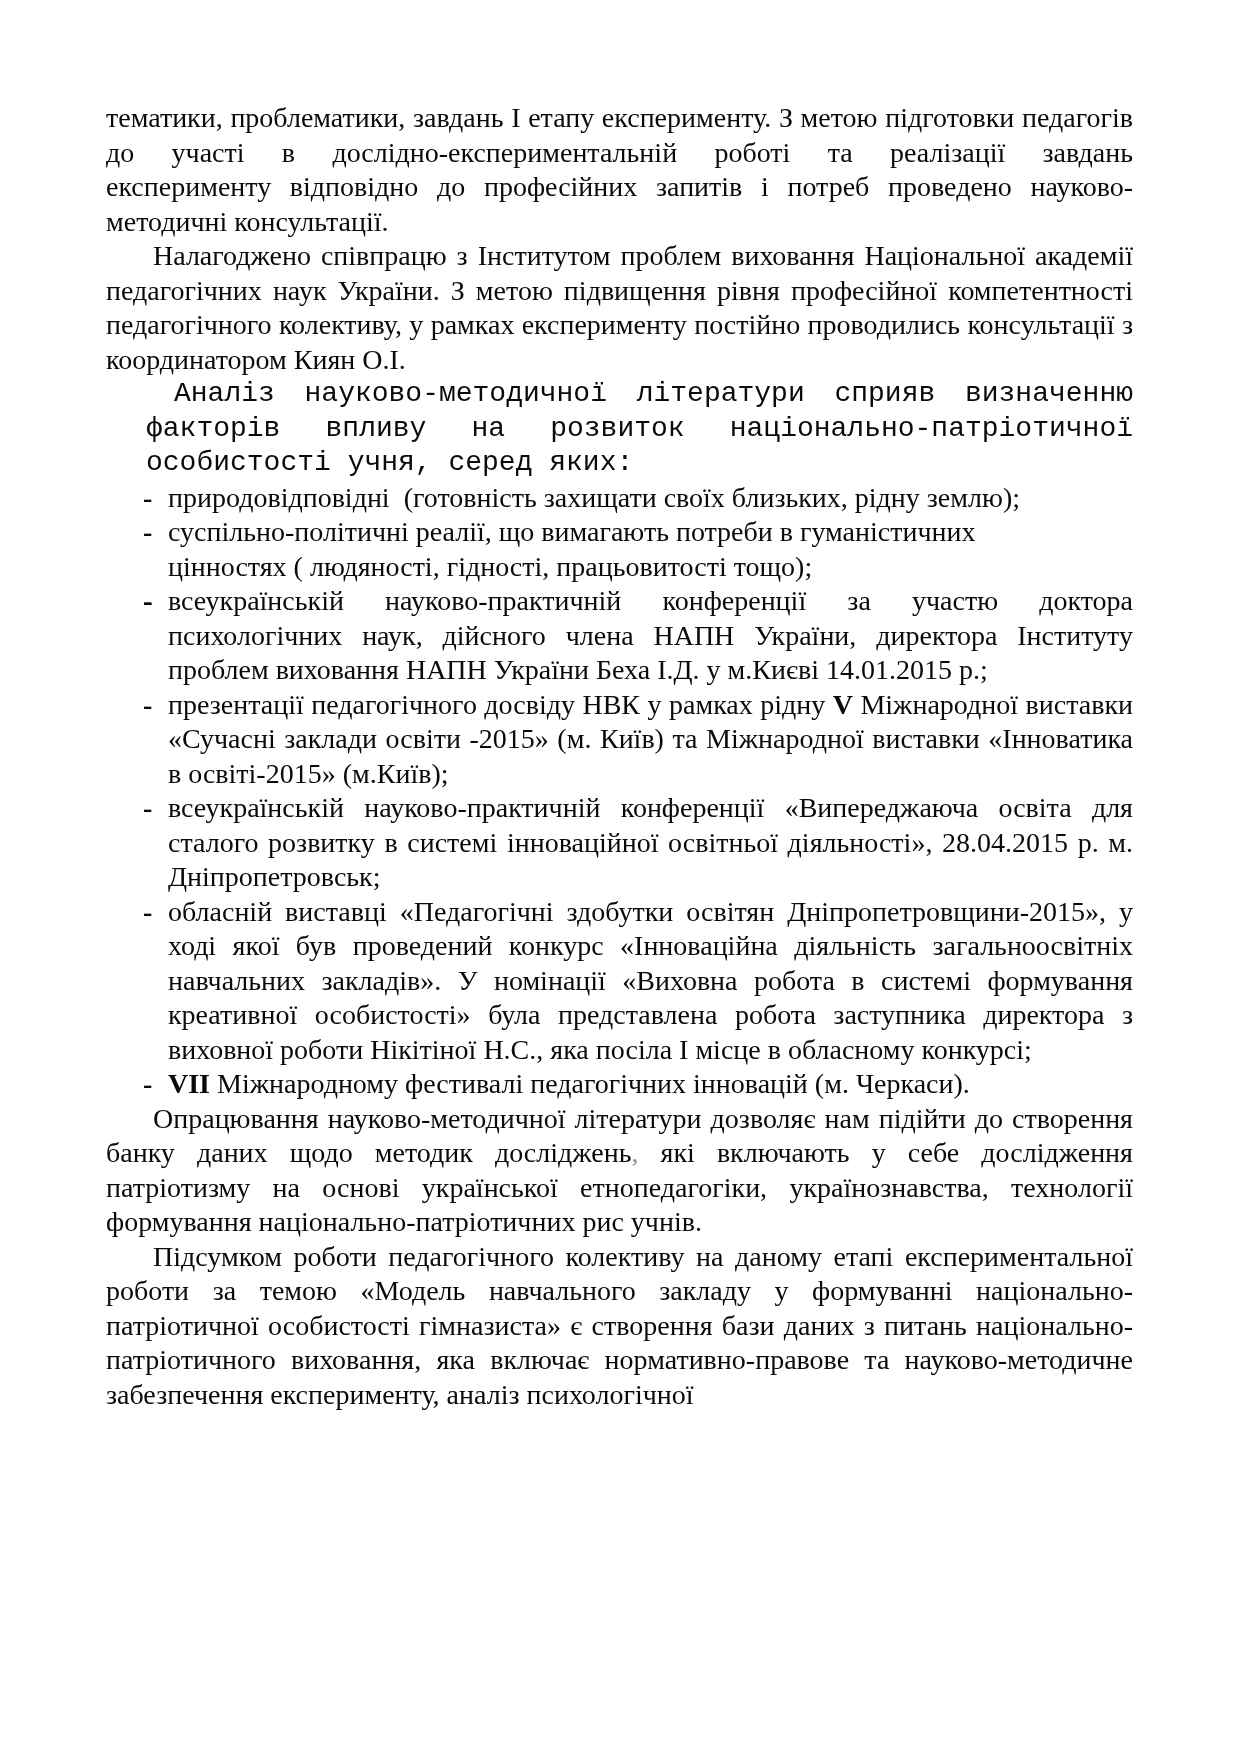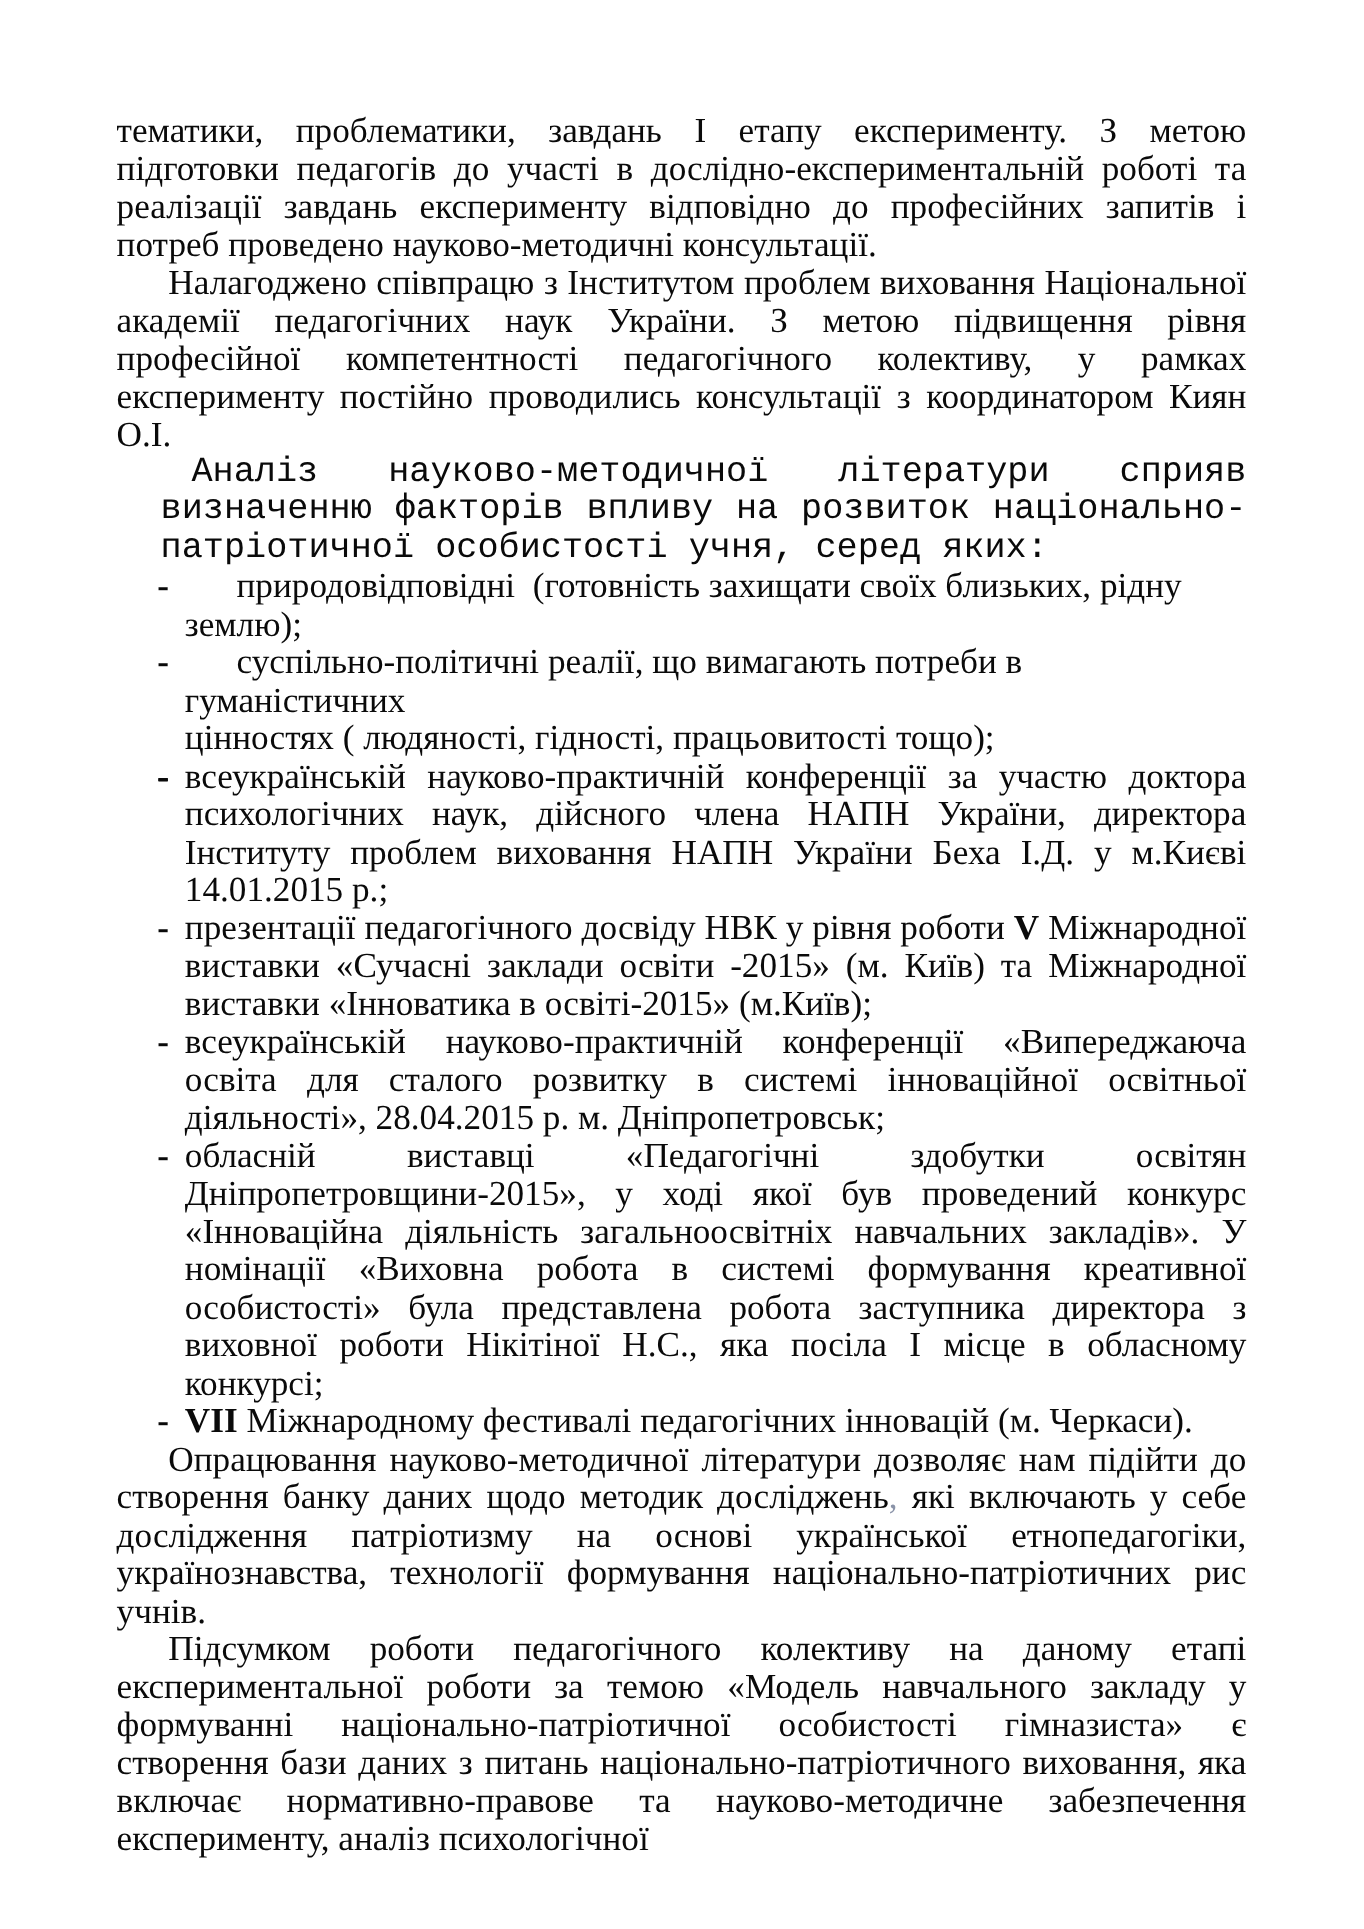--- a/index.html
+++ b/index.html
@@ -8,21 +8,21 @@
     background: #ffffff;
   }
   .page {
     position: relative;
     width: 1240px;
     height: 1754px;
     box-sizing: border-box;
     background: #ffffff;
     color: #0a0a0a;
     font-family: "Liberation Serif", "DejaVu Serif", serif;
-    font-size: 32px;
+    font-size: 28px;
     line-height: 34.5px;
     padding: 101px 107px 0 106px;
     overflow: hidden;
   }
   .para {
     margin: 0;
     text-align: justify;
     text-indent: 47px;
   }
   .para.continues {
@@ -45,21 +45,20 @@
   }
   ul.dash-list > li > .marker {
     position: absolute;
     left: 37px;
     top: 0;
     font-weight: 700;
   }
   ul.factors > li > .li-text {
     white-space: pre-wrap;
     text-align: center;
-    margin-left: 47px;
   }
   ul.events > li {
     text-align: justify;
   }
   .roman-bold {
     font-weight: 700;
   }
   .muted-comma {
     color: #8a93a8;
   }
@@ -79,21 +78,21 @@
     <li><span class="marker">-</span><span class="li-text">природовідповідні  (готовність захищати своїх близьких, рідну землю);</span></li>
     <li><span class="marker">-</span><span class="li-text">суспільно-політичні реалії, що вимагають потреби в гуманістичних
 цінностях ( людяності, гідності, працьовитості тощо);</span></li>
     <li><span class="marker">-</span></li>
     <li><span class="marker">-</span></li>
   </ul>
 
 
   <ul class="dash-list events">
     <li><span class="marker">-</span><span class="li-text">всеукраїнській науково-практичній конференції за участю доктора психологічних наук, дійсного члена НАПН України, директора Інституту проблем виховання НАПН України Беха І.Д. у м.Києві 14.01.2015 р.;</span></li>
-    <li><span class="marker">-</span><span class="li-text"><span>презентації педагогічного досвіду НВК у рівня роботи </span><span class="roman-bold">V</span><span> Міжнародної виставки «Сучасні заклади освіти -2015» (м. Київ) та Міжнародної виставки «Інноватика в освіті-2015» (м.Київ);</span></span></li>
+    <li><span class="marker">-</span><span class="li-text"><span>презентації педагогічного досвіду НВК у рамках рідну </span><span class="roman-bold">V</span><span> Міжнародної виставки «Сучасні заклади освіти -2015» (м. Київ) та Міжнародної виставки «Інноватика в освіті-2015» (м.Київ);</span></span></li>
     <li><span class="marker">-</span><span class="li-text">всеукраїнській науково-практичній конференції «Випереджаюча освіта для сталого розвитку в системі інноваційної освітньої діяльності», 28.04.2015 р. м. Дніпропетровськ;</span></li>
     <li><span class="marker">-</span><span class="li-text">обласній виставці «Педагогічні здобутки освітян Дніпропетровщини-2015», у ході якої був проведений конкурс «Інноваційна діяльність загальноосвітніх навчальних закладів». У номінації «Виховна робота в системі формування креативної  особистості» була представлена робота заступника директора з виховної роботи Нікітіної Н.С., яка посіла І місце в обласному конкурсі;</span></li>
     <li><span class="marker">-</span><span class="li-text"><span class="roman-bold">VII</span><span> Міжнародному фестивалі педагогічних інновацій (м. Черкаси).</span></span></li>
   </ul>
 
   <p class="para"><span>Опрацювання науково-методичної літератури дозволяє нам підійти до створення банку даних щодо методик досліджень</span><span class="muted-comma">,</span><span> які включають у себе дослідження патріотизму на основі української етнопедагогіки, українознавства, технології формування національно-патріотичних рис учнів.</span></p>
 
   <p class="para">Підсумком роботи педагогічного колективу на даному етапі експериментальної роботи за темою «Модель навчального закладу у формуванні національно-патріотичної особистості гімназиста» є створення бази даних з питань національно-патріотичного виховання, яка включає нормативно-правове та науково-методичне забезпечення експерименту, аналіз психологічної</p>
 
 </div>

